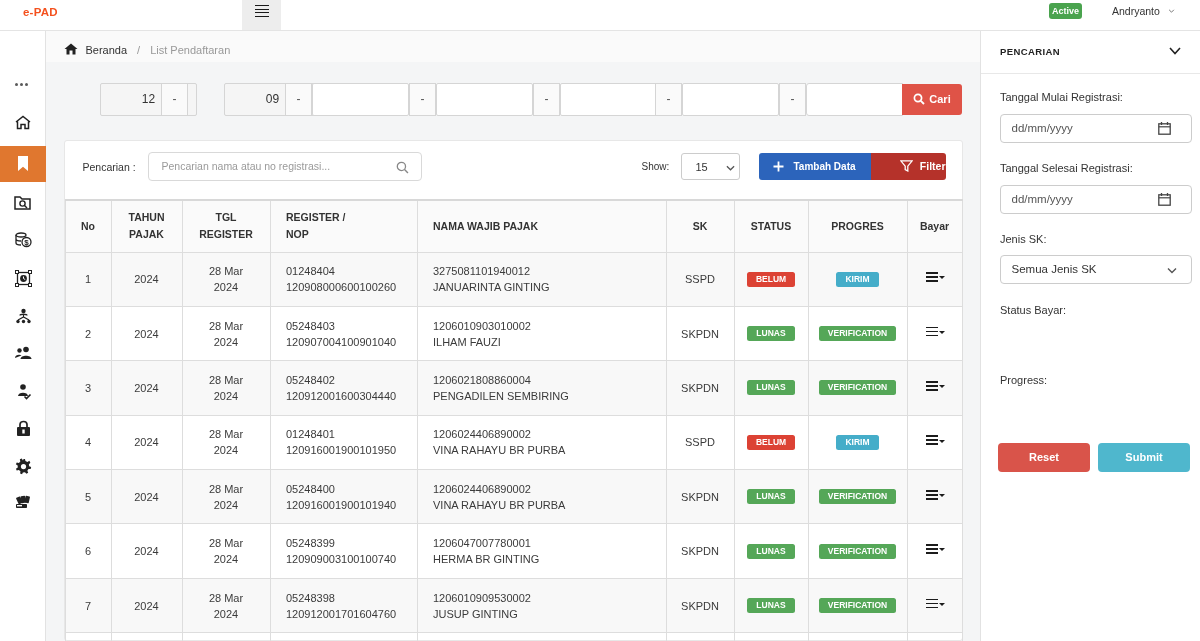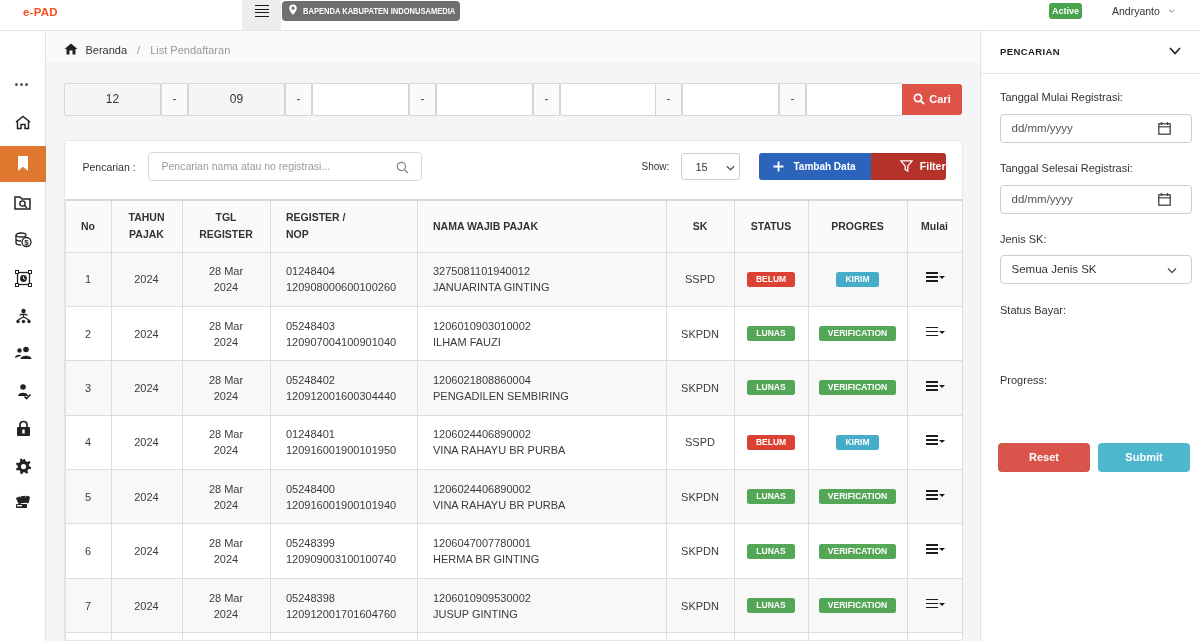--- a/index.html
+++ b/index.html
@@ -18,21 +18,21 @@
 #sidebar { position:absolute; left:0; top:31px; width:46px; height:610px; background:#fff; border-right:1px solid #e2e2e2; z-index:5; }
 .sicon { position:absolute; left:0; width:46px; text-align:center; line-height:0; }
 .sicon svg { display:inline-block; }
 #sactive { position:absolute; left:0; top:115px; width:46px; height:36px; background:#e0772f; }
 
 #breadcrumb { position:absolute; left:46px; top:31px; width:934px; height:32.5px; background:#fafafa; box-shadow:0 1px 2px rgba(0,0,0,0.06);text-align:center; }
 #breadcrumb .inner { position:absolute; left:17.5px; top:12px; font-size:11px; color:#333; }
 
 #main { position:absolute; left:46px; top:62px; width:934px; height:579px; background:#f4f5f6; }
 .fbox { position:absolute; top:21px; width:97px; height:33px; background:#fff; border:1px solid #d5d5d5; border-radius:2px; font-size:12px; color:#333; text-align:center; line-height:31px; }
-.fbox.filled { background:#f5f5f5; }
+.fbox.filled { background:#f5f5f5;margin-left:36px; }
 .fdash { position:absolute; top:21px; width:27px; height:33px; text-align:center; line-height:31px; font-size:12px; color:#555; background:#fafafa; border:1px solid #d5d5d5; }
 #caribtn { position:absolute; left:856px; top:22px; width:60px; height:31px; background:#df5347; border-radius:0 3px 3px 0; color:#fff; font-size:11px; font-weight:bold; text-align:center; line-height:31px; }
 
 #card { position:absolute; left:17.5px; top:78px; width:899px; height:501px; background:#fff; border:1px solid #e7e7e7; border-radius:3px; }
 #lbl-pencarian { position:absolute; left:18px; top:20px; font-size:10.5px; color:#333; }
 #search-input { position:absolute; left:83px; top:11px; width:274px; height:29px; border:1px solid #d9d9d9; border-radius:4px; background:#fff; font-size:10.5px; color:#9a9a9a; line-height:27px; padding-left:13px; }
 #lbl-show { position:absolute; left:577px; top:20px; font-size:10px; color:#333; }
 #show-select { position:absolute; left:616px; top:12px; width:59px; height:27px; border:1px solid #ccc; border-radius:3px; font-size:11px; color:#333; text-align:center; line-height:25px; background:#fff; }
 #btn-tambah { position:absolute; left:694px; top:12px; width:112px; height:27px; background:#2c64bb; border-radius:3px 0 0 3px; color:#fff; font-size:10px; font-weight:bold; text-align:center; line-height:27px; }
 #btn-filter { position:absolute; left:806px; top:12px; width:75px; height:27px; background:#b5322a; border-radius:0 3px 3px 0; color:#fff; font-size:10.5px; font-weight:bold; text-align:right; line-height:27px; }
@@ -64,26 +64,20 @@
 <body>
 
 <div id="navbar">
   <div id="logo">e-PAD</div>
   <div id="hambtn">
     <div class="bar" style="top:5px"></div>
     <div class="bar" style="top:8.5px"></div>
     <div class="bar" style="top:12px"></div>
     <div class="bar" style="top:15.5px"></div>
   </div>
-  <div id="badge-loc">
-      <svg width="10" height="13" viewBox="0 0 10 13" style="position:absolute;left:6px;top:3px">
-        <path d="M5 0.5 C2.8 0.5 1.2 2.2 1.2 4.3 C1.2 6.9 5 11 5 11 C5 11 8.8 6.9 8.8 4.3 C8.8 2.2 7.2 0.5 5 0.5 Z M5 5.8 A1.6 1.6 0 1 1 5 2.6 A1.6 1.6 0 0 1 5 5.8 Z" fill="#fff"></path>
-      </svg>
-      <span class="txt">BAPENDA KABUPATEN INDONUSAMEDIA</span>
-    </div>
   <div id="badge-active">Active</div>
   <div id="username">Andryanto</div>
   <svg id="user-caret" viewBox="0 0 10 10">
       <path d="M1 3 L5 7 L9 3" fill="none" stroke="#555" stroke-width="1.3"></path>
     </svg>
 </div>
 
 <div id="sidebar">
   <div style="position:absolute;left:15px;top:51.5px;width:3px;height:3px;border-radius:50%;background:#5a5a5a"></div>
     <div style="position:absolute;left:20px;top:51.5px;width:3px;height:3px;border-radius:50%;background:#5a5a5a"></div>
@@ -218,21 +212,21 @@
       <tbody>
           <tr>
         <th>No</th>
             <th>TAHUN<br>PAJAK</th>
             <th>TGL<br>REGISTER</th>
             <th class="l">REGISTER /<br>NOP</th>
             <th class="l">NAMA WAJIB PAJAK</th>
             <th>SK</th>
             <th>STATUS</th>
             <th>PROGRES</th>
-            <th>Mulai</th>
+            <th>Bayar</th>
       </tr>
       <tr class="odd">
         <td>1</td>
             <td>2024</td>
             <td class="two">28 Mar<br>2024</td>
             <td class="l two">01248404<br>120908000600100260</td>
             <td class="l two">3275081101940012<br>JANUARINTA GINTING</td>
             <td>SSPD</td>
             <td><span class="badge b-red">BELUM</span></td>
             <td><span class="badge b-teal">KIRIM</span></td>

